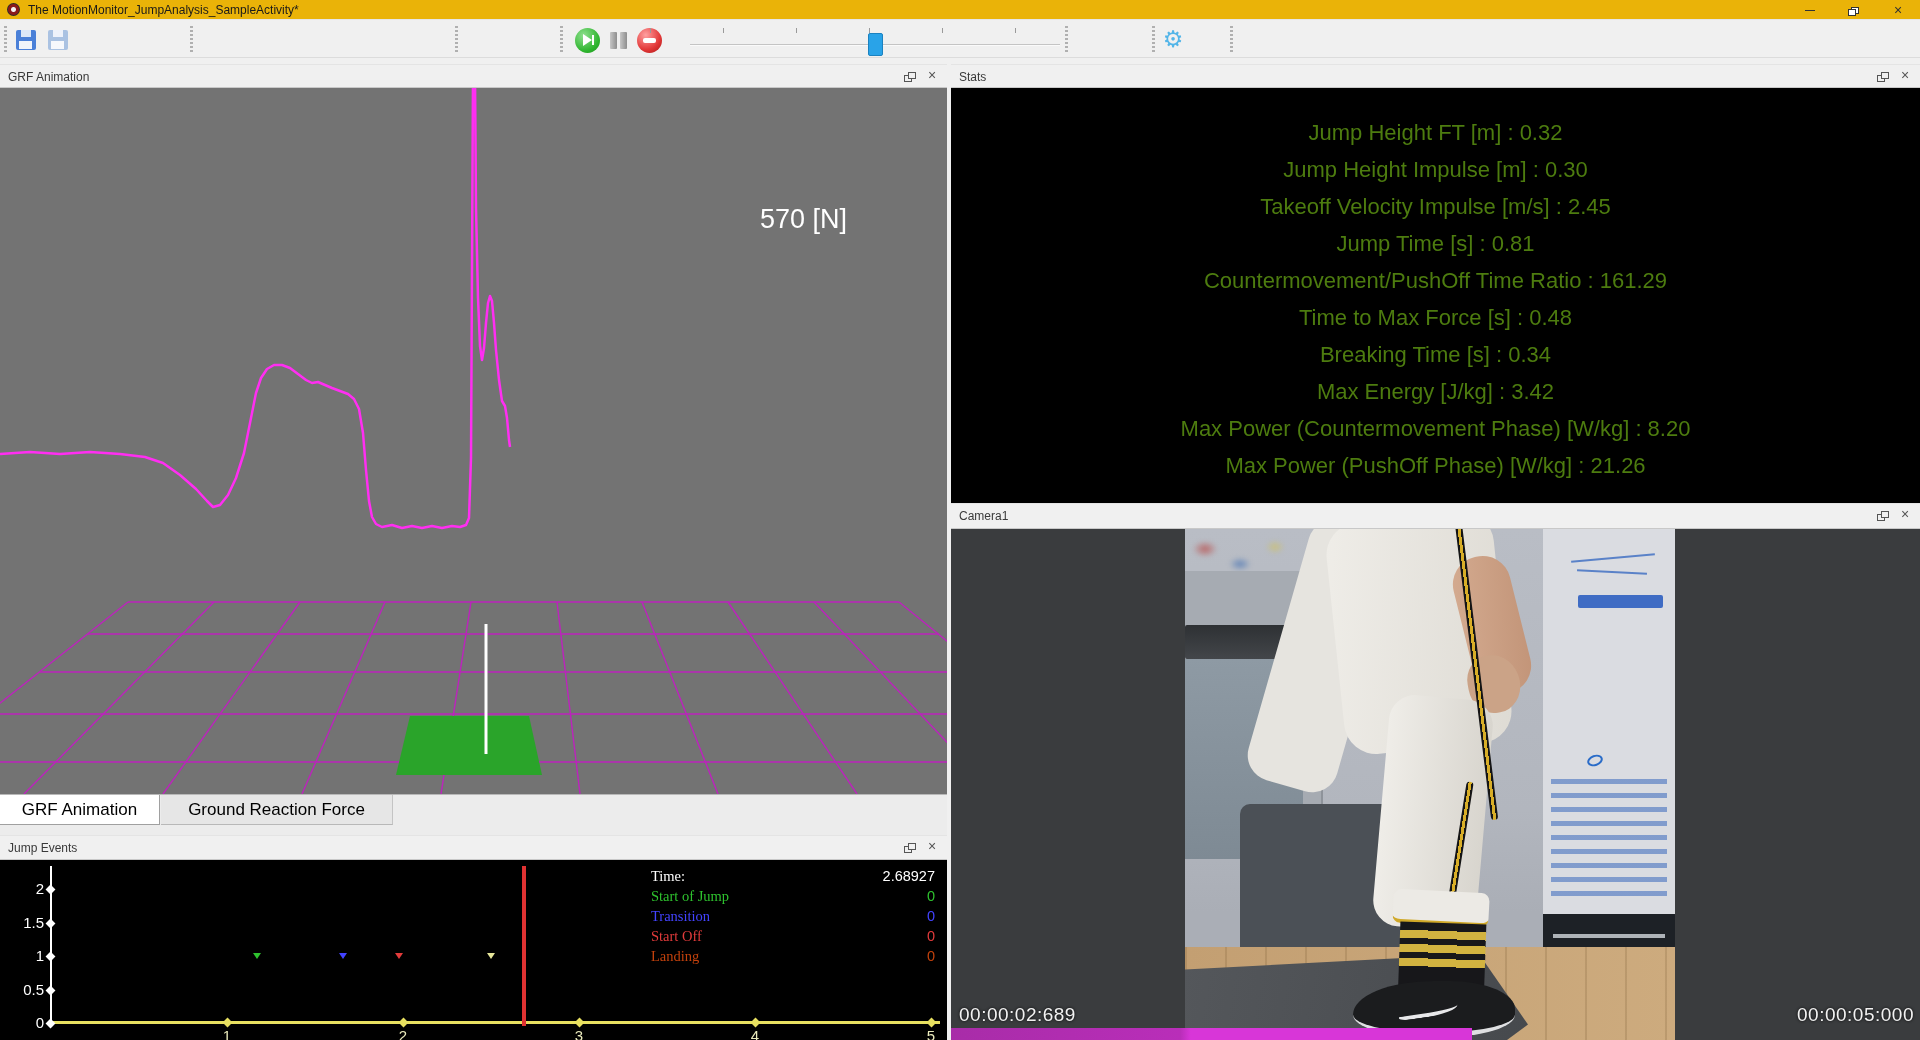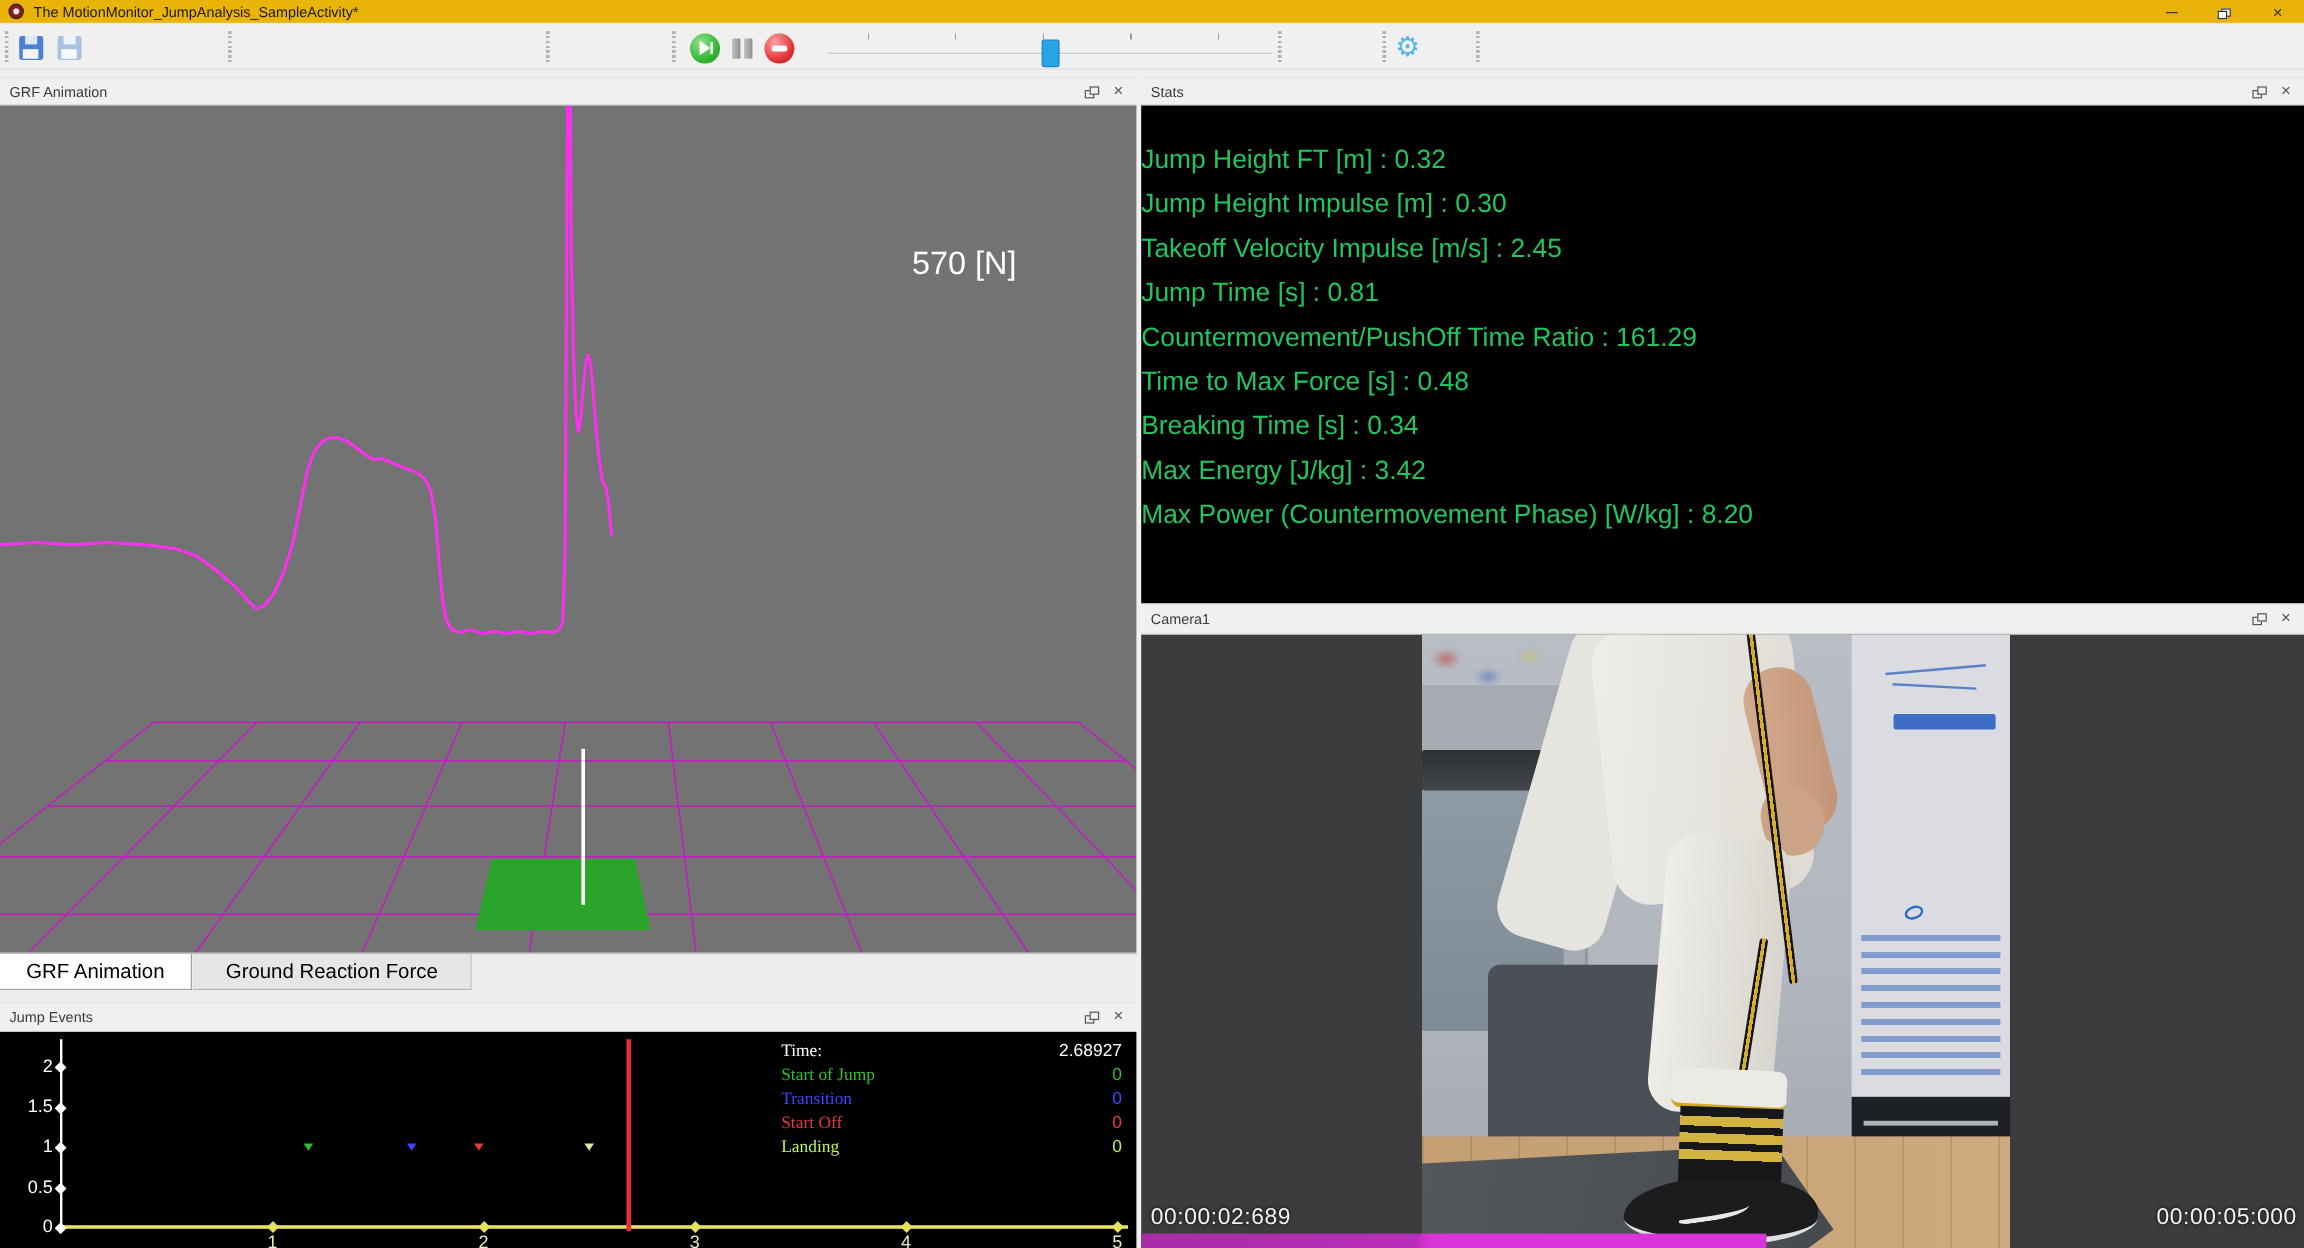--- a/index.html
+++ b/index.html
@@ -83,21 +83,21 @@
   .je-xlabel { position:absolute; width:30px; text-align:center; font-size:15px; color:#eaeabc; }
   .je-marker { position:absolute; width:0; height:0; border-left:4px solid transparent;
                border-right:4px solid transparent; border-top:6px solid #fff; }
   #je-legend { position:absolute; right:12px; top:8px; width:300px; }
   .je-row { height:20px; font-size:14.5px; white-space:nowrap; text-align:right; }
   .je-label { display:inline-block; width:180px; text-align:left;font-family:Liberation Serif, serif; }
   .je-value { display:inline-block; width:100px; text-align:right; }
   #stats-header  { left:951px; top:64px; width:969px; height:24px; }
   #stats-content { position:absolute; left:951px; top:88px; width:969px; height:415px; background:#000;
                    overflow:hidden; padding-top:26px; }
-  .stat-line { height:37px; line-height:37px; color:#22c55e; font-size:22px; }
+  .stat-line { height:37px; line-height:37px; text-align:center; color:#4d7c0f; font-size:22px; }
   #cam-header  { left:951px; top:503px; width:969px; height:26px; }
   #cam-content { position:absolute; left:951px; top:529px; width:969px; height:511px; background:#3a3c3e; overflow:hidden; }
 
   
   #video { position:absolute; left:234px; top:0; width:490px; height:511px; overflow:hidden; }
   #v-wall { position:absolute; inset:0; background:linear-gradient(180deg,#b9bdc5 0%,#b2b6be 55%,#aaaeb6 75%); }
   #v-shelf { position:absolute; left:0; top:0; width:150px; height:85px; filter:blur(2px);
      background:radial-gradient(18px 12px at 20px 20px,#b86868 0%,transparent 70%),
                 radial-gradient(16px 10px at 55px 35px,#6888b8 0%,transparent 70%),
                 radial-gradient(14px 10px at 90px 18px,#c8c080 0%,transparent 70%),
@@ -306,21 +306,21 @@
       <span class="je-value">2.68927</span></div>
     <div class="je-row" style="color: rgb(46, 194, 46);">
       <span class="je-label">Start of Jump</span>
       <span class="je-value">0</span></div>
     <div class="je-row" style="color: rgb(67, 67, 255);">
       <span class="je-label">Transition</span>
       <span class="je-value">0</span></div>
     <div class="je-row" style="color: rgb(226, 59, 59);">
       <span class="je-label">Start Off</span>
       <span class="je-value">0</span></div>
-    <div class="je-row" style="color: #bef264;">
+    <div class="je-row" style="color: #c2410c;">
       <span class="je-label">Landing</span>
       <span class="je-value">0</span></div>
   </div>
 </div>
 
 <div id="stats-header" class="panel-header">
   <span class="panel-title">Stats</span>
   <div class="hdr-float" style="right:30px">
       <span class="f1"></span>
       <span class="f2"></span>
@@ -330,20 +330,21 @@
 <div id="stats-content">
   <div class="stat-line">Jump Height FT [m] : 0.32</div>
   <div class="stat-line">Jump Height Impulse [m] : 0.30</div>
   <div class="stat-line">Takeoff Velocity Impulse [m/s] : 2.45</div>
   <div class="stat-line">Jump Time [s] : 0.81</div>
   <div class="stat-line">Countermovement/PushOff Time Ratio : 161.29</div>
   <div class="stat-line">Time to Max Force [s] : 0.48</div>
   <div class="stat-line">Breaking Time [s] : 0.34</div>
   <div class="stat-line">Max Energy [J/kg] : 3.42</div>
   <div class="stat-line">Max Power (Countermovement Phase) [W/kg] : 8.20</div>
+  <div class="stat-line">Max Power (PushOff Phase) [W/kg] : 21.26</div>
 </div>
 
 <div id="cam-header" class="panel-header">
   <span class="panel-title">Camera1</span>
   <div class="hdr-float" style="right:30px">
       <span class="f1"></span>
       <span class="f2"></span>
     </div>
   <div class="hdr-close" style="right:8px"><span>×</span></div>
 </div>

